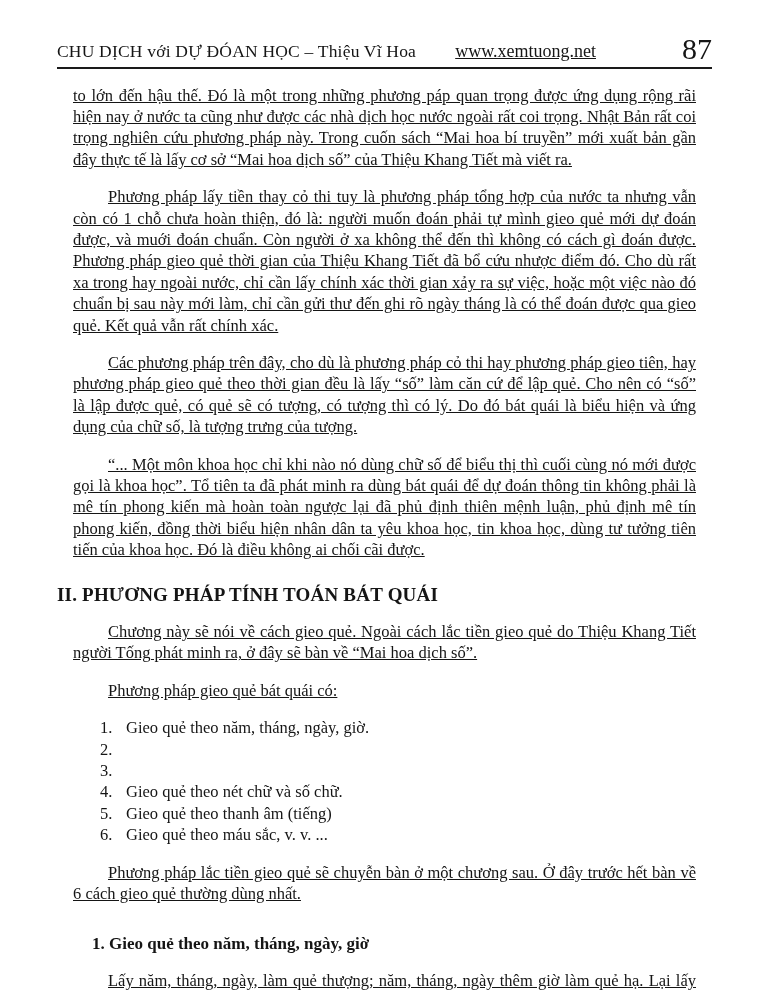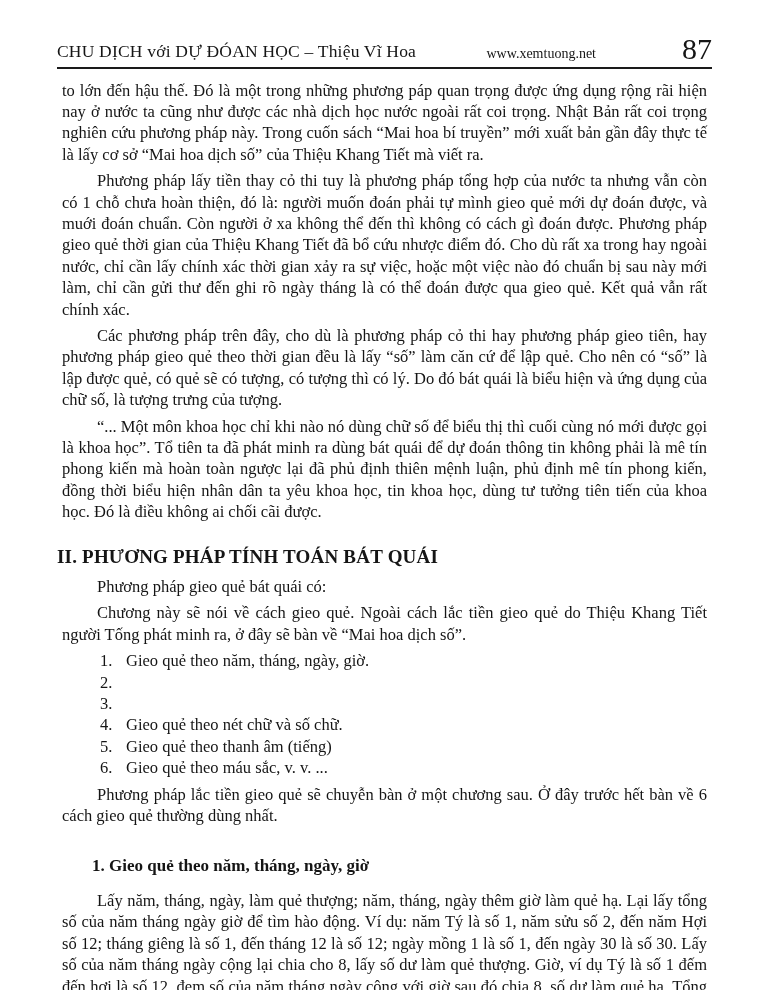--- a/index.html
+++ b/index.html
@@ -26,38 +26,40 @@
     gap: 24px;
   }
   .header-title {
     font-size: 17.5px;
     letter-spacing: 0.2px;
     white-space: nowrap;
   }
   .header-url {
     margin-left: auto;
     margin-right: 62px;
-    font-size: 14px;
+    font-size: 18px;
+    text-decoration: underline;
     white-space: nowrap;
   }
   .header-page {
     font-size: 30px;
     font-weight: normal;
     line-height: 0.85;
     white-space: nowrap;
   }
   .body-text {
     margin-top: 11px;
     font-size: 16.5px;
     line-height: 21.4px;
     text-align: justify;
   }
   .body-text p {
-    margin: 5px;
+    margin: 16px;
     text-indent: 35px;
+    text-decoration: underline;
   }
   .body-text p.no-indent {
     text-indent: 0;
   }
   h2.section-heading {
     font-size: 19px;
     font-weight: bold;
     text-align: left;
     margin: 23px 0 9px 0;
     letter-spacing: 0.2px;
@@ -93,22 +95,22 @@
 
   <div class="body-text">
 
     <p class="no-indent">to lớn đến hậu thế. Đó là một trong những phương páp quan trọng được ứng dụng rộng rãi hiện nay ở nước ta cũng như được các nhà dịch học nước ngoài rất coi trọng. Nhật Bản rất coi trọng nghiên cứu phương pháp này. Trong cuốn sách “Mai hoa bí truyền” mới xuất bản gần đây thực tế là lấy cơ sở “Mai hoa dịch số” của Thiệu Khang Tiết mà viết ra.</p>
     <p>Phương pháp lấy tiền thay cỏ thi tuy là phương pháp tổng hợp của nước ta nhưng vẫn còn có 1 chỗ chưa hoàn thiện, đó là: người muốn đoán phải tự mình gieo quẻ mới dự đoán được, và muới đoán chuẩn. Còn người ở xa không thể đến thì không có cách gì đoán được. Phương pháp gieo quẻ thời gian của Thiệu Khang Tiết đã bổ cứu nhược điểm đó. Cho dù rất xa trong hay ngoài nước, chỉ cần lấy chính xác thời gian xảy ra sự việc, hoặc một việc nào đó chuẩn bị sau này mới làm, chỉ cần gửi thư đến ghi rõ ngày tháng là có thể đoán được qua gieo quẻ. Kết quả vẫn rất chính xác.</p>
     <p>Các phương pháp trên đây, cho dù là phương pháp cỏ thi hay phương pháp gieo tiên, hay phương pháp gieo quẻ theo thời gian đều là lấy “số” làm căn cứ để lập quẻ. Cho nên có “số” là lập được quẻ, có quẻ sẽ có tượng, có tượng thì có lý. Do đó bát quái là biểu hiện và ứng dụng của chữ số, là tượng trưng của tượng.</p>
     <p>“... Một môn khoa học chỉ khi nào nó dùng chữ số để biểu thị thì cuối cùng nó mới được gọi là khoa học”. Tổ tiên ta đã phát minh ra dùng bát quái để dự đoán thông tin không phải là mê tín phong kiến mà hoàn toàn ngược lại đã phủ định thiên mệnh luận, phủ định mê tín phong kiến, đồng thời biểu hiện nhân dân ta yêu khoa học, tin khoa học, dùng tư tưởng tiên tiến của khoa học. Đó là điều không ai chối cãi được.</p>
 
     <h2 class="section-heading">II. PHƯƠNG PHÁP TÍNH TOÁN BÁT QUÁI</h2>
 
+    <p>Chương này sẽ nói về cách gieo quẻ. Ngoài cách lắc tiền gieo quẻ do Thiệu Khang Tiết người Tống phát minh ra, ở đây sẽ bàn về “Mai hoa dịch số”.</p>
     <p>Phương pháp gieo quẻ bát quái có:</p>
-    <p>Chương này sẽ nói về cách gieo quẻ. Ngoài cách lắc tiền gieo quẻ do Thiệu Khang Tiết người Tống phát minh ra, ở đây sẽ bàn về “Mai hoa dịch số”.</p>
 
     <div>
       <div class="list-row">
         <span class="list-num">1.</span>
         <span class="list-text">Gieo quẻ theo năm, tháng, ngày, giờ.</span>
       </div>
       <div class="list-row">
         <span class="list-num">2.</span>
       </div>
       <div class="list-row">

